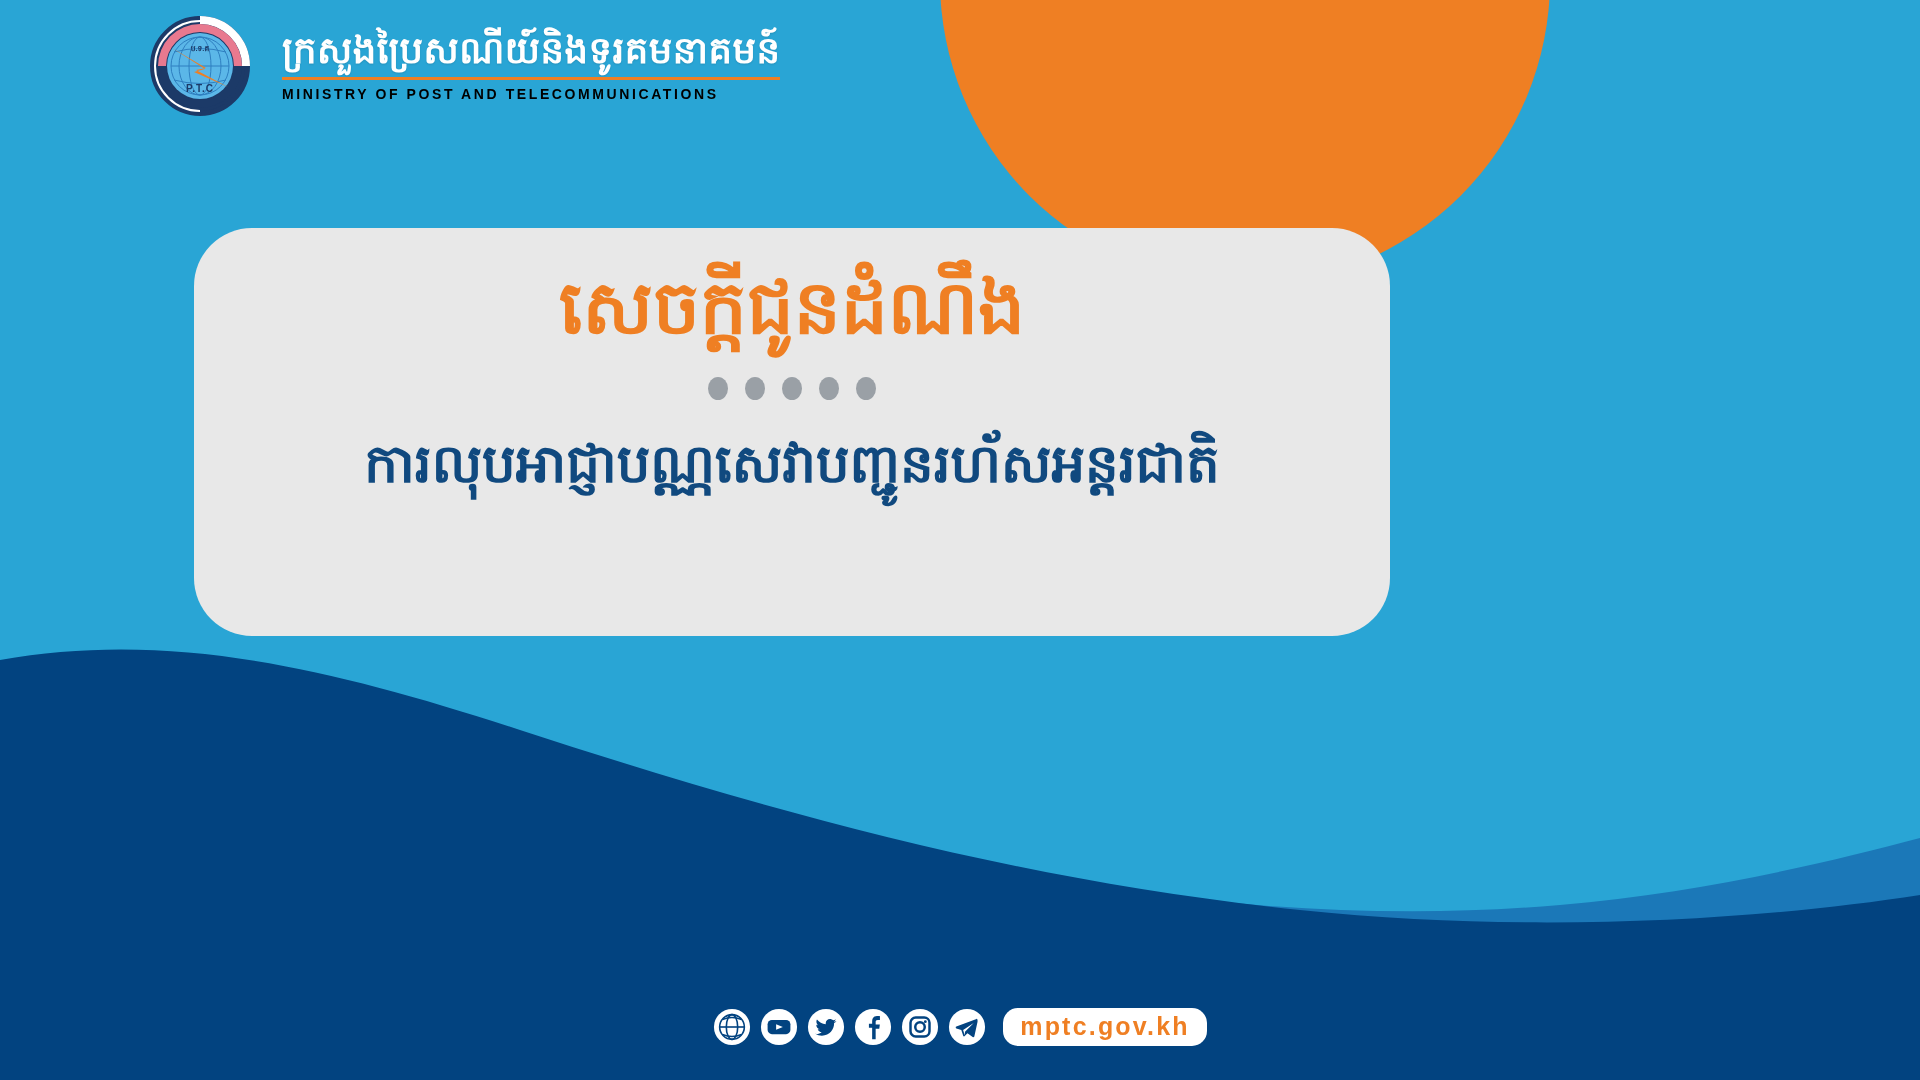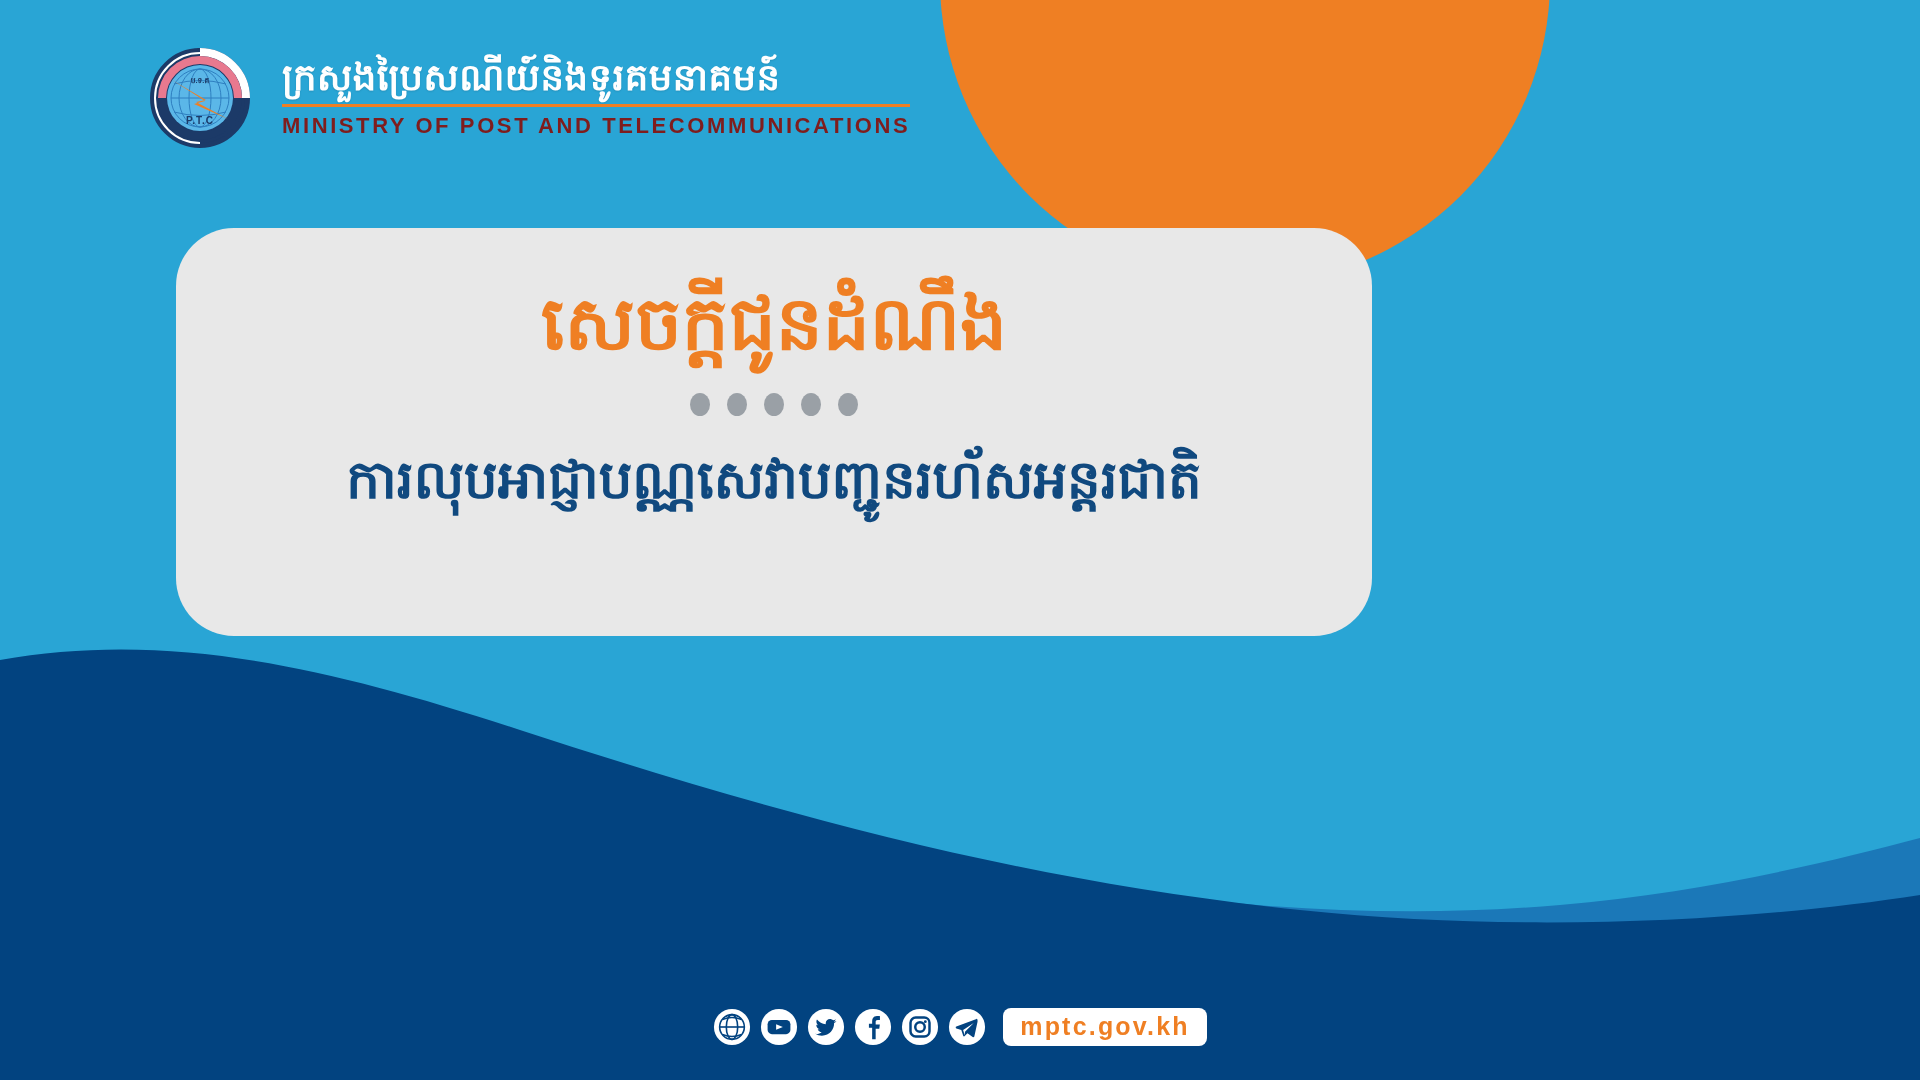--- a/index.html
+++ b/index.html
@@ -9,58 +9,58 @@
     background:#29A5D5;
     position:relative;
   }
 
   
   #stage { position:absolute; inset:0; overflow:hidden; }
   .bg-svg { position:absolute; inset:0; width:1920px; height:1080px; display:block; }
 
   
   #header {
-    position:absolute; left:150px; top:48px;
+    position:absolute; left:150px; top:16px;
     display:flex; align-items:center; gap:18px;
     z-index:5;
   }
   #logo { width:100px; height:100px; flex:0 0 auto; }
   #header-text { display:flex; flex-direction:column;margin-left:14px; }
   #ministry-kh {
     color:#ffffff;
     font-size:37px;
     font-weight:bold;
     line-height:1.15;
     letter-spacing:0.5px;
     white-space:nowrap;
     text-shadow:0 1px 2px rgba(0,0,0,.12);
   }
   #ministry-rule {
     height:3px; background:#EF7F23; width:100%;
     margin:5px 0 6px 0;
   }
   #ministry-en {
-    color:#7f1d1d;
-    font-size:22px;
+    color:#000000;
+    font-size:14px;
     font-weight:bold;
     letter-spacing:2.6px;
     white-space:nowrap;
   }
 
   
   #card {
     position:absolute;
-    left:176px; top:228px;
+    left:194px; top:228px;
     width:1196px; height:408px;
     background:#E8E8E8;
     border-radius:58px;
     z-index:5;
     display:flex; flex-direction:column;
     align-items:center; justify-content:flex-start;
-    padding-top:50px;
+    padding-top:34px;
   }
   #card-title {
     color:#EF7F23;
     font-size:74px;
     font-weight:bold;
     line-height:1.25;
     text-align:center;
     white-space:nowrap;
   }
   #dots {
@@ -86,21 +86,21 @@
     z-index:6;
   }
   .social { width:38px; height:38px; display:block; flex:0 0 auto; cursor:pointer; }
   #url-badge {
     background:#ffffff;
     color:#EF7F23;
     font-size:25px;
     font-weight:bold;
     letter-spacing:2.2px;
     padding:5px 17px 6px 17px;
-    border-radius:8px;
+    border-radius:15px;
     margin-left:8px;
     line-height:1.05;
     white-space:nowrap;
   }
 </style>
 </head>
 <body>
 
 <div id="stage">
 

